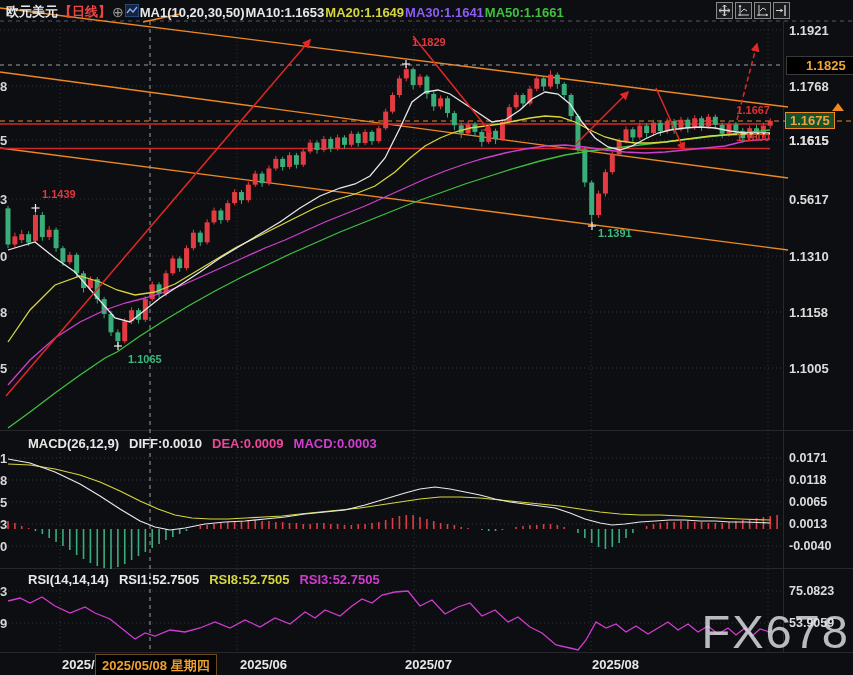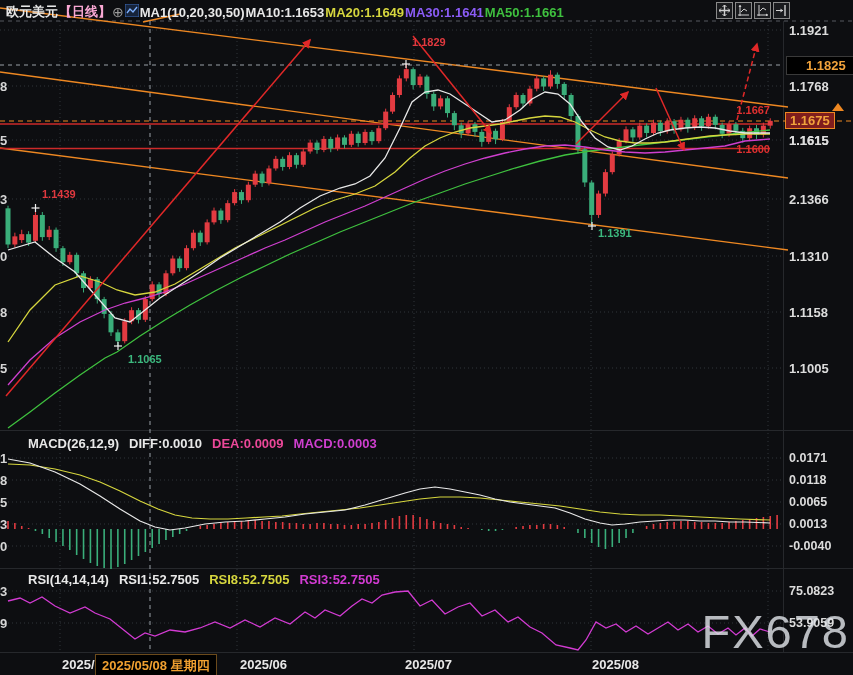--- a/index.html
+++ b/index.html
@@ -4,21 +4,21 @@
 <style>
   html,body{margin:0;padding:0;background:#0d0e11;}
   body{width:853px;height:675px;position:relative;overflow:hidden;
        font-family:"Liberation Sans",sans-serif;}
   #chart-svg{position:absolute;left:0;top:0;}
   .abs{position:absolute;line-height:1;white-space:nowrap;}
   .ylab{color:#dcdcdc;font-weight:bold;font-size:13px;}
   .clip-digit{color:#d6d6d6;font-weight:bold;font-size:13px;overflow:hidden;width:9px;}
   .badge{background:#000;color:#f2a33c;font-weight:bold;font-size:13px;
          padding:2px 19px;border:1px solid #3a3a3a;}
-  .price-box{background:#7f1d1d;color:#f2a33c;font-weight:bold;font-size:13px;
+  .price-box{background:#14532d;color:#f2a33c;font-weight:bold;font-size:13px;
          padding:1px 4px;border:1px solid #ee8822;}
   .ann{font-weight:bold;font-size:11px;}
   .datelab{color:#e8e8e8;font-weight:bold;font-size:13px;}
   .date-badge{background:#000;color:#f0a030;font-weight:bold;font-size:13px;
          padding:4px 6px;border:1px solid #6b4a1b;}
   #header{position:absolute;left:6px;top:3px;display:flex;align-items:center;
           gap:1px;font-size:13px;font-weight:bold;}
   #macd-header,#rsi-header{position:absolute;left:28px;display:flex;gap:10px;
           font-size:13px;font-weight:bold;}
   #toolbar{position:absolute;left:716px;top:2px;display:flex;gap:2px;}
@@ -447,21 +447,21 @@
       <polyline points="8,464 30,465 55,469 80,475 100,482 120,491 140,501 158,509 175,515 192,518 210,519 228,519 246,518 264,517 282,516 300,514 320,512 340,510 360,508 380,505 400,502 420,499 440,497 460,497 480,498 500,500 520,502 540,504 560,506 580,509 600,512 620,514 640,515 660,515 680,516 700,517 720,518 740,519 770,520" fill="none" stroke="#d6d63e" stroke-width="1.2"></polyline>
       <polyline points="8,459 30,463 55,472 80,484 100,496 120,509 140,521 155,527 170,530 185,528 205,524 225,522 245,521 265,519 285,517 305,514 325,512 345,510 365,505 385,499 405,493 420,489 435,487 450,489 465,492 480,495 495,499 510,502 525,504 540,506 555,508 570,513 585,519 600,523 612,525 625,524 640,522 655,521 670,520 685,520 700,521 715,521 730,522 745,522 770,523" fill="none" stroke="#e8e8e8" stroke-width="1.2"></polyline>
     </g>
     <g>
       <polyline points="8,601 20,598 30,603 42,597 55,606 70,613 85,607 95,613 110,619 125,631 135,639 145,633 155,636 170,630 185,632 200,628 215,622 230,628 245,620 260,627 275,618 290,624 305,612 315,618 325,610 340,616 352,606 362,599 372,603 382,595 395,592 408,591 420,606 432,600 445,614 458,607 470,603 482,616 495,610 508,622 518,617 530,627 542,633 556,645 570,648 578,650 586,640 596,622 606,628 616,624 626,632 636,626 648,634 658,628 668,622 678,630 688,624 698,632 708,626 718,634 728,628 736,635 745,628 752,636 760,629 770,632" fill="none" stroke="#d23bd2" stroke-width="1.3"></polyline>
     </g>
   </svg>
 
 <div id="header">
   <span style="color:#e8e8e8">欧元美元</span>
-  <span style="color:#f9a8d4">【日线】</span>
+  <span style="color:#ef4444">【日线】</span>
   <span style="color:#9a9a9a;font-weight:normal;font-size:14px">⊕</span>
   <span style="display:inline-block">
     <svg width="14" height="13">
         <rect x="0" y="0" width="14" height="13" fill="#16233a" stroke="#3a6ab8"></rect>
         <polyline points="2,9 5,5 8,8 12,3" fill="none" stroke="#7fb2ff" stroke-width="1.3"></polyline>
       </svg>
   </span>
   <span style="color:#e8e8e8">MA1(10,20,30,50)</span>
   <span style="color: rgb(232, 232, 232);">MA10:1.1653</span>
   <span style="color: rgb(214, 214, 62);">MA20:1.1649</span>
@@ -510,21 +510,21 @@
   <span style="color:#e8e8e8">RSI(14,14,14)</span>
   <span style="color:#e8e8e8">RSI1:52.7505</span>
   <span style="color:#d6d63e">RSI8:52.7505</span>
   <span style="color:#d23bd2">RSI3:52.7505</span>
 </div>
 
 <div id="labels-layer">
     <div class="abs ylab" style="left: 789px; top: 24px;">1.1921</div>
     <div class="abs ylab" style="left: 789px; top: 80px;">1.1768</div>
     <div class="abs ylab" style="left: 789px; top: 134px;">1.1615</div>
-    <div class="abs ylab" style="left: 789px; top: 193px;">2.1366</div>
+    <div class="abs ylab" style="left: 789px; top: 193px;">0.5617</div>
     <div class="abs ylab" style="left: 789px; top: 250px;">1.1310</div>
     <div class="abs ylab" style="left: 789px; top: 306px;">1.1158</div>
     <div class="abs ylab" style="left: 789px; top: 362px;">1.1005</div>
     <div class="abs ylab" style="left: 789px; top: 452px; font-size: 12.5px;">0.0171</div>
     <div class="abs ylab" style="left: 789px; top: 474px; font-size: 12.5px;">0.0118</div>
     <div class="abs ylab" style="left: 789px; top: 496px; font-size: 12.5px;">0.0065</div>
     <div class="abs ylab" style="left: 789px; top: 518px; font-size: 12.5px;">0.0013</div>
     <div class="abs ylab" style="left: 789px; top: 540px; font-size: 12.5px;">-0.0040</div>
     <div class="abs ylab" style="left: 789px; top: 585px; font-size: 12.5px;">75.0823</div>
     <div class="abs ylab" style="left: 789px; top: 617px; font-size: 12.5px;">53.9059</div>
@@ -539,21 +539,21 @@
     <div class="abs clip-digit" style="left: 0px; top: 496px;">5</div>
     <div class="abs clip-digit" style="left: 0px; top: 518px;">3</div>
     <div class="abs clip-digit" style="left: 0px; top: 540px;">0</div>
     <div class="abs clip-digit" style="left: 0px; top: 585px;">3</div>
     <div class="abs clip-digit" style="left: 0px; top: 617px;">9</div>
     <div class="abs badge" style="left: 786px; top: 56px;">1.1825</div>
     <div class="abs price-box" style="left: 785px; top: 112px;">1.1675</div>
     <div class="abs up-arrow" style="left: 832px; top: 103px;"></div>
     <div class="abs ylab" style="left: 789px; top: 134px;">1.1615</div>
     <div class="abs ann" style="left: 700px; top: 105px; width: 70px; text-align: right; color: rgb(224, 48, 48);">1.1667</div>
-    <div class="abs ann" style="left: 700px; top: 144px; width: 70px; text-align: right; color: rgb(224, 48, 48);">1.1600</div>
+    <div class="abs ann" style="left: 700px; top: 132px; width: 70px; text-align: right; color: rgb(224, 48, 48);">1.1600</div>
     <div class="abs ann" style="left: 42px; top: 189px; color: rgb(224, 57, 63);">1.1439</div>
     <div class="abs ann" style="left: 412px; top: 37px; color: rgb(224, 57, 63);">1.1829</div>
     <div class="abs ann" style="left: 128px; top: 354px; color: rgb(60, 184, 126);">1.1065</div>
     <div class="abs ann" style="left: 598px; top: 228px; color: rgb(60, 184, 126);">1.1391</div>
     <div class="abs datelab" style="left: 62px; top: 658px;">2025/05</div>
     <div class="abs datelab" style="left: 240px; top: 658px;">2025/06</div>
     <div class="abs datelab" style="left: 405px; top: 658px;">2025/07</div>
     <div class="abs datelab" style="left: 592px; top: 658px;">2025/08</div>
     <div class="abs date-badge" style="left: 95px; top: 654px;">2025/05/08 星期四</div>
   </div>

